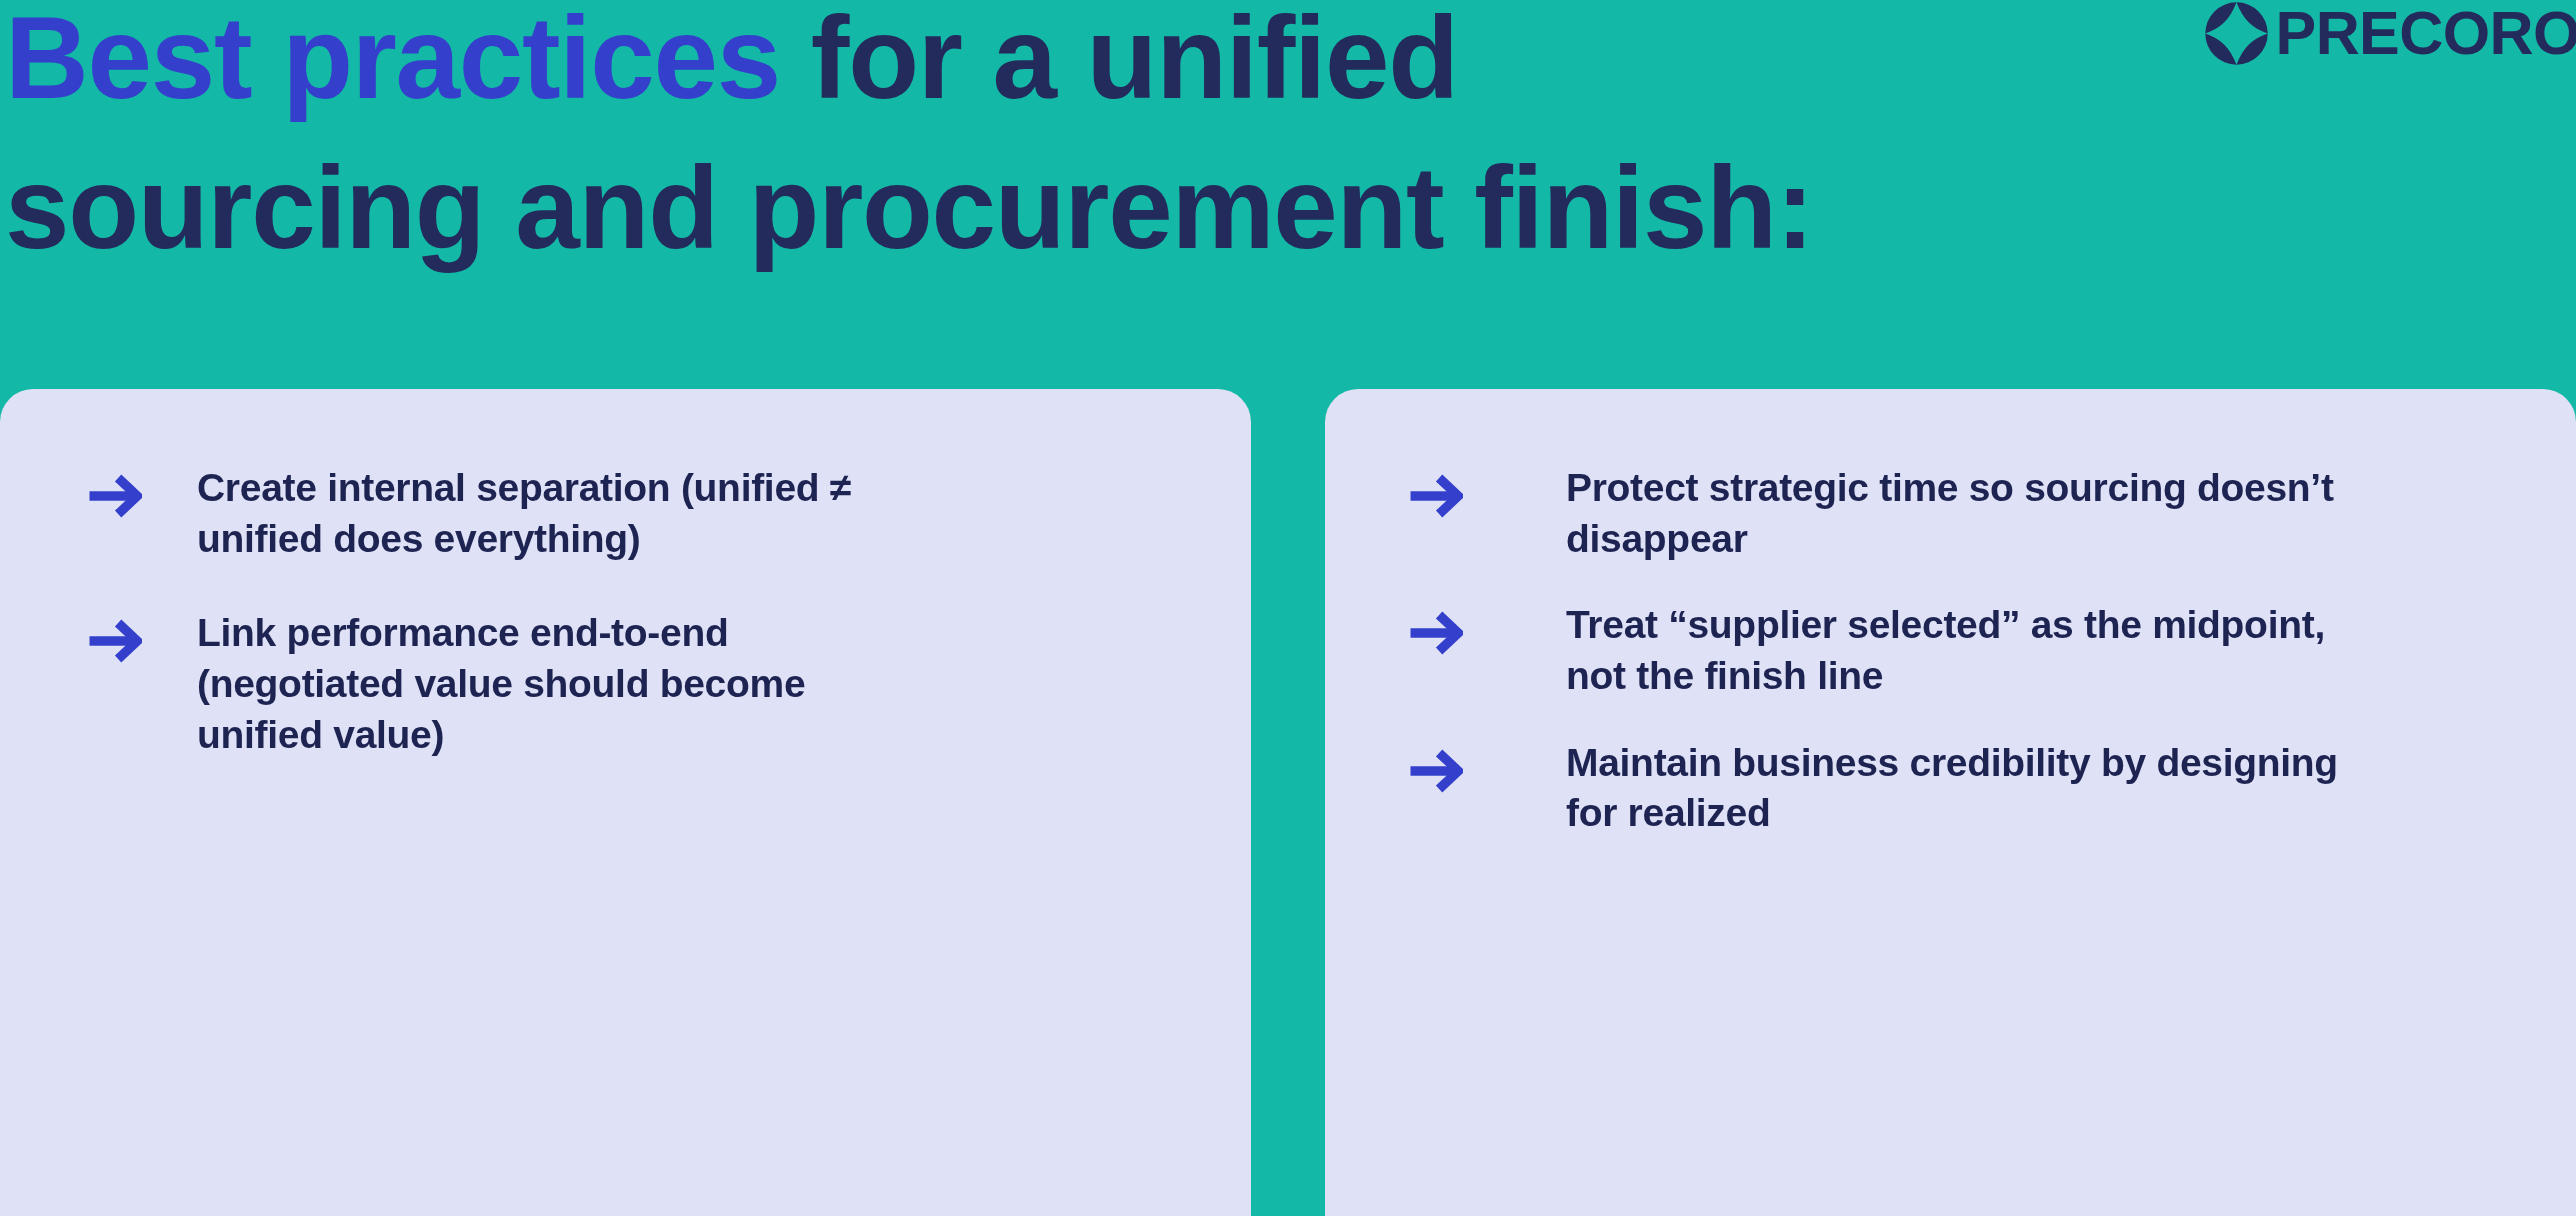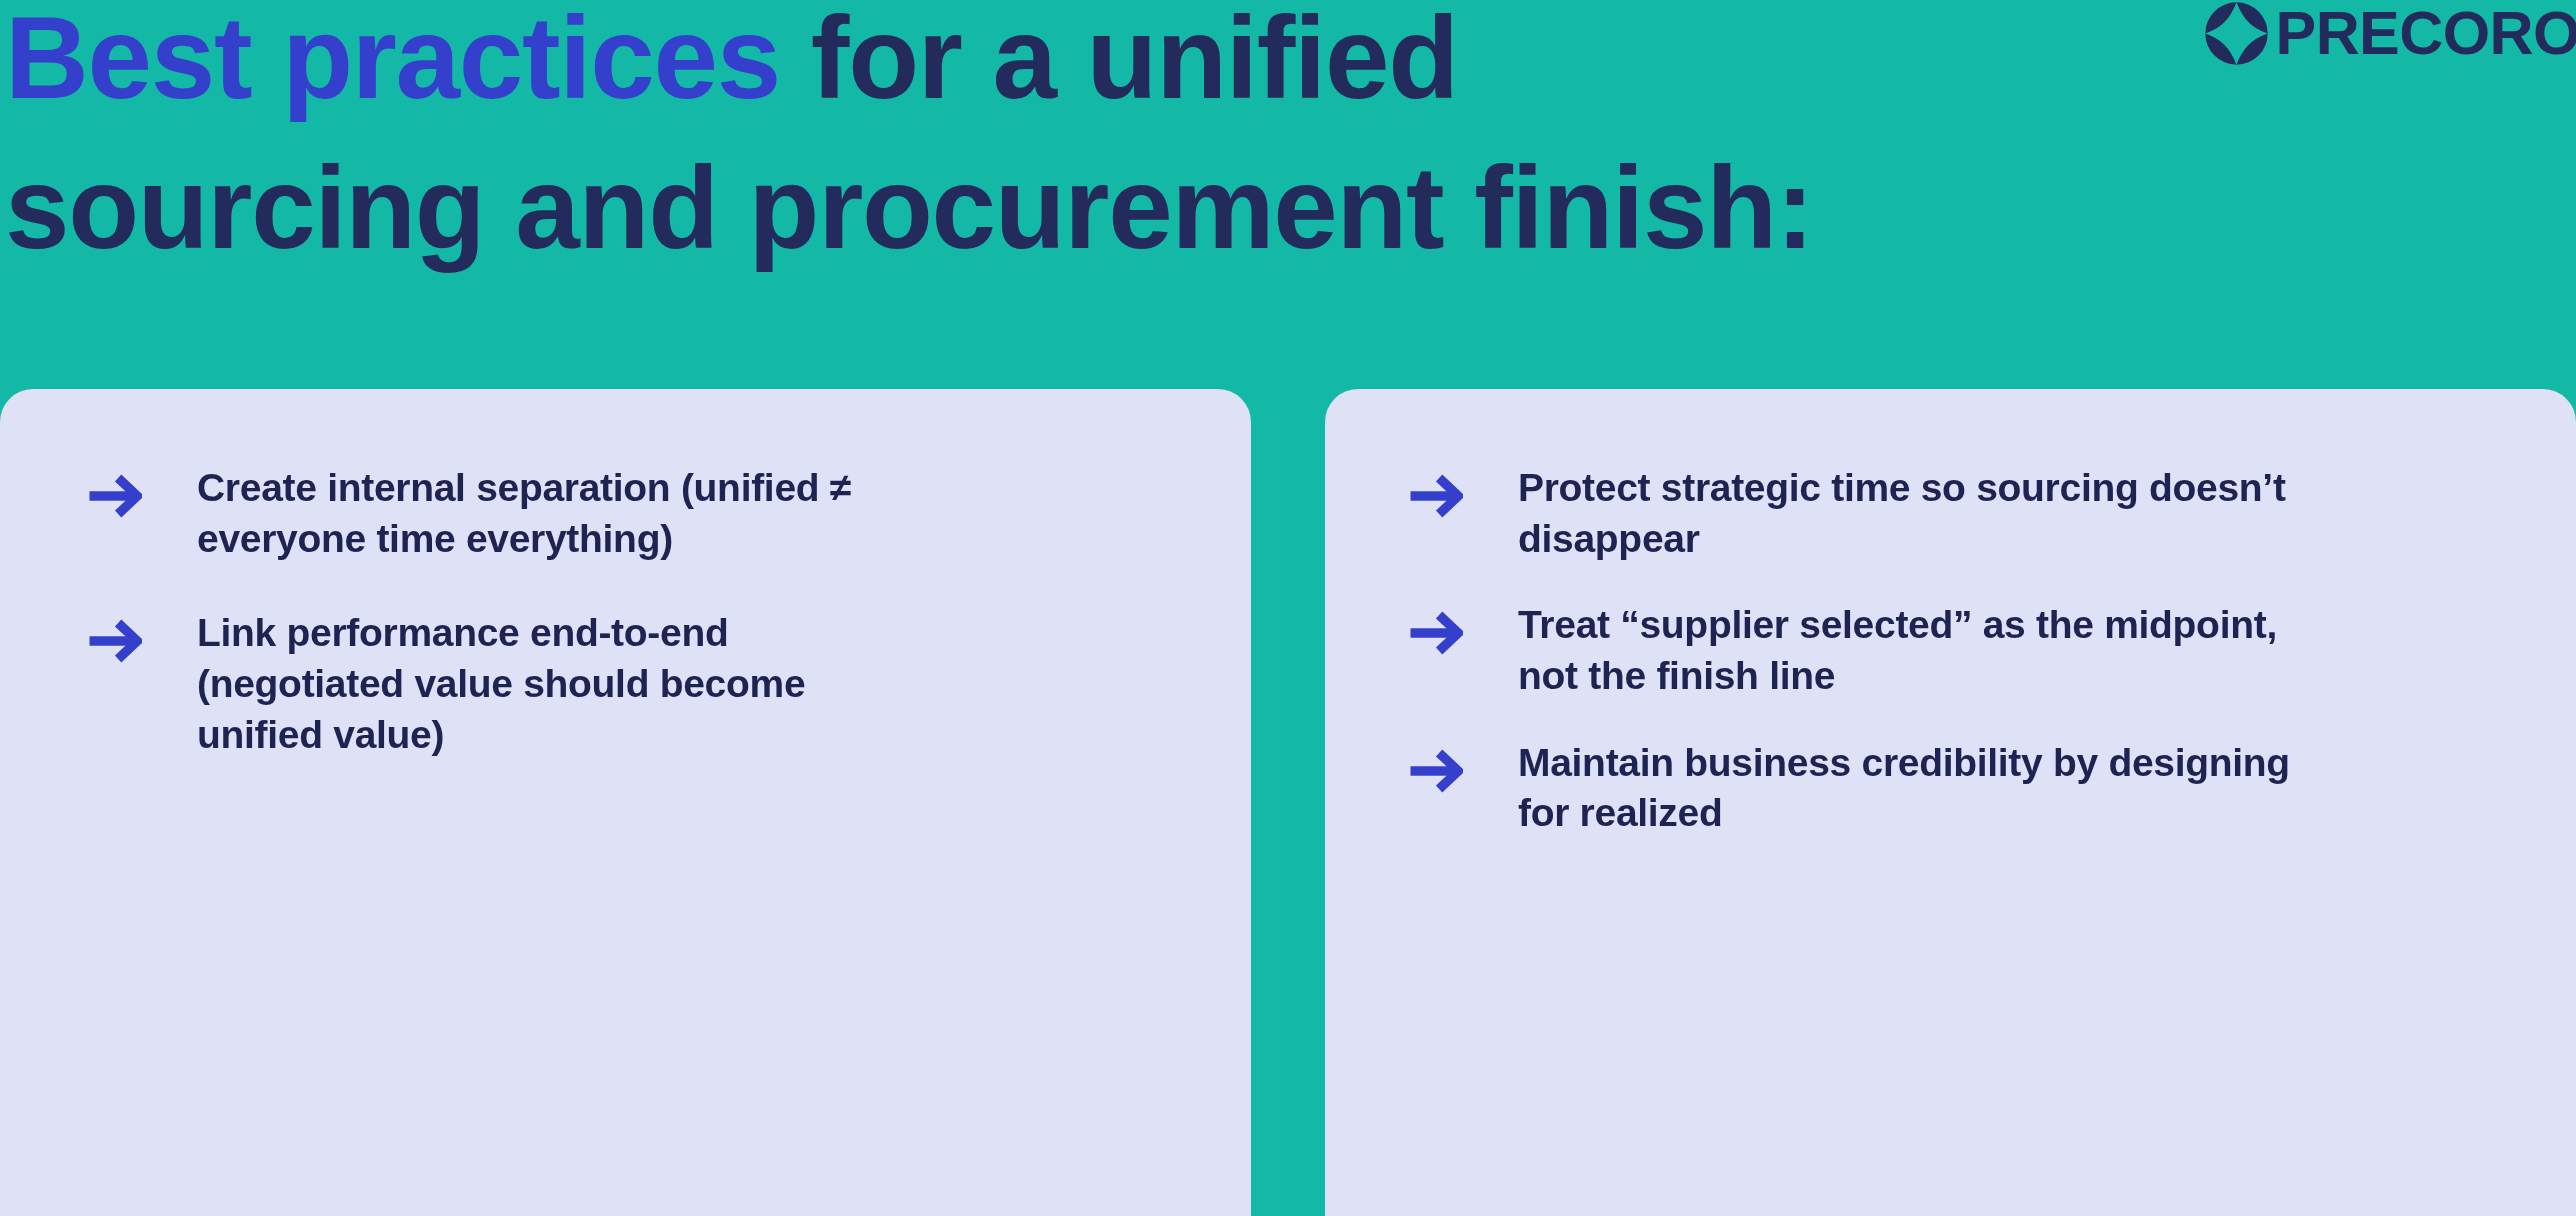--- a/index.html
+++ b/index.html
@@ -91,21 +91,21 @@
   #card-right .bullet .arrow-icon { margin-right: 55px; }
 
   .bullet .btext {
     font-size: 39px;
     line-height: 1.30;
     font-weight: 700;
     letter-spacing: -0.3px;
     color: #1e2452;
     max-width: 713px;
   }
-  #card-right .bullet .btext { max-width: 782px; }
+  #card-right .bullet .btext { max-width: 782px; margin-left: 48px; }
 </style>
 </head>
 <body>
 
 <div id="slide">
 
   <div id="heading">
     <span class="hline"><span class="accent">Best practices</span><span> for a unified</span></span>
     <span class="hline">sourcing and procurement finish:</span>
   </div>
@@ -120,21 +120,21 @@
   </div>
 
   <div id="card-left" class="card">
     <div class="bullet">
       <span>
         <svg class="arrow-icon" viewBox="0 0 86 74" xmlns="http://www.w3.org/2000/svg">
           <path d="M2 37 H70" stroke="#3440cc" stroke-width="15" fill="none"></path>
           <path d="M48 8 L79 37 L48 66" stroke="#3440cc" stroke-width="15" fill="none" stroke-linejoin="miter"></path>
         </svg>
       </span>
-      <span class="btext">Create internal separation (unified ≠ everyone time everything)</span>
+      <span class="btext">Create internal separation (unified ≠ unified does everything)</span>
     </div>
     <div class="bullet">
       <span>
         <svg class="arrow-icon" viewBox="0 0 86 74" xmlns="http://www.w3.org/2000/svg">
           <path d="M2 37 H70" stroke="#3440cc" stroke-width="15" fill="none"></path>
           <path d="M48 8 L79 37 L48 66" stroke="#3440cc" stroke-width="15" fill="none" stroke-linejoin="miter"></path>
         </svg>
       </span>
       <span class="btext">Link performance end-to-end (negotiated value should become unified value)</span>
     </div>

